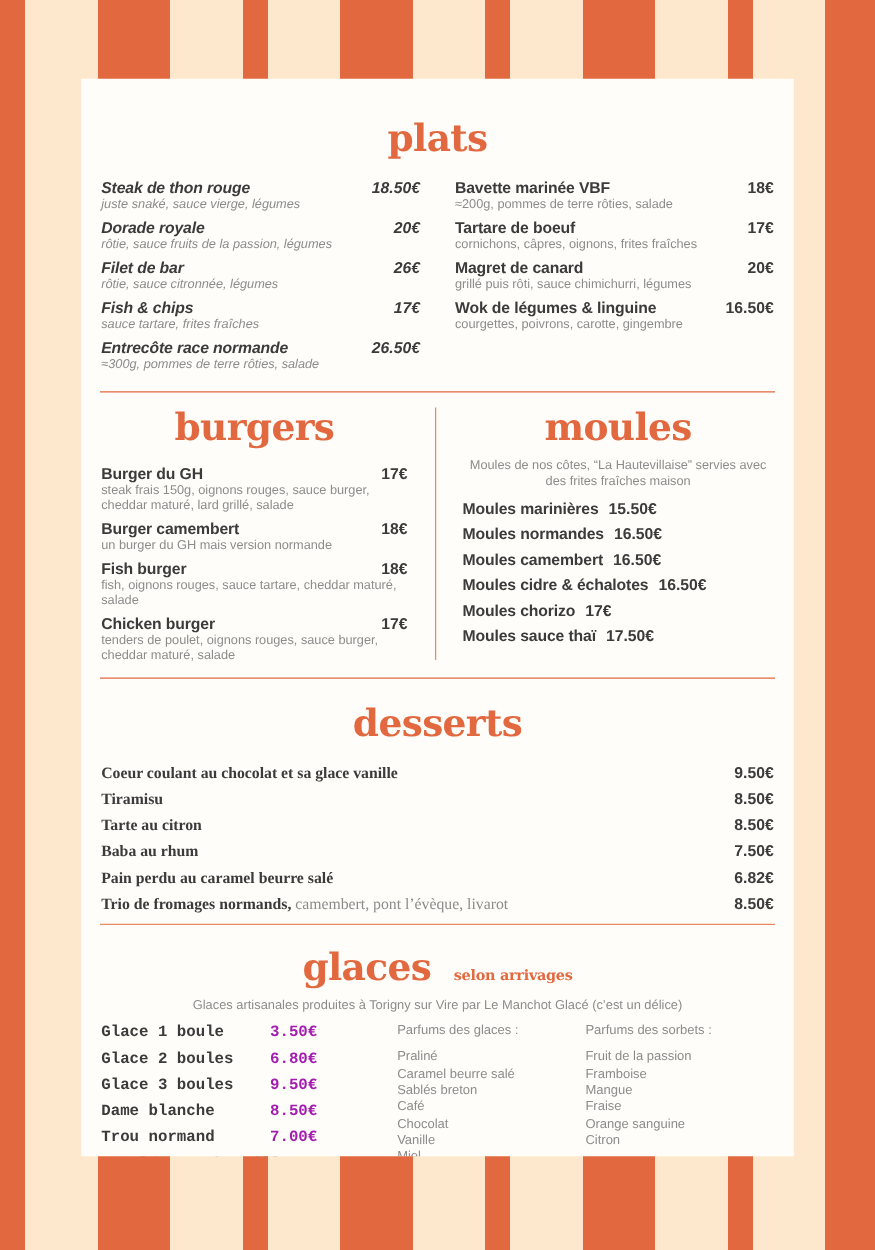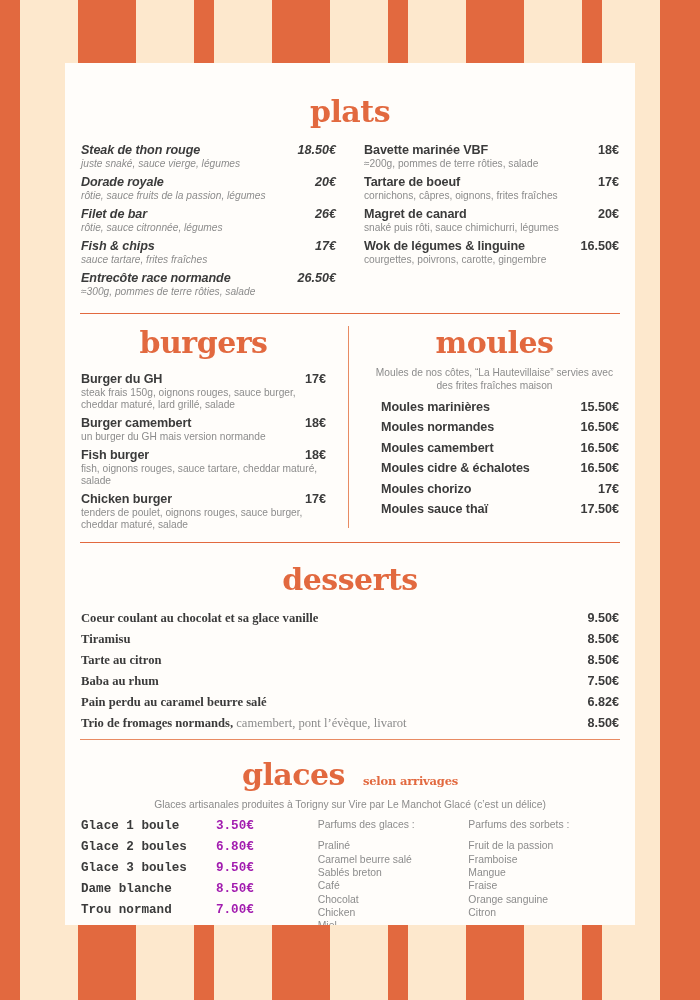--- a/index.html
+++ b/index.html
@@ -139,24 +139,22 @@
     font-size: 10.2px;
     color: #8c8c8c;
     text-align: center;
     line-height: 1.25;
     margin-top: 9px;
     margin-bottom: 7px;
     padding: 0 4px;
   }
   .moules-row {
     display: flex;
-    justify-content: space-between;
     align-items: baseline;
     margin-bottom: 6.5px;
-    margin-left: 11px;
   }
   .moules-row .item-name,
   .moules-row .item-price { font-size: 12.6px; }
 
   
   .desserts-wrap { padding: 22px 16px 0 16px; }
   .dessert-row {
     display: flex;
     justify-content: space-between;
     align-items: baseline;
@@ -290,21 +288,21 @@
               <div class="item-name">Tartare de boeuf</div>
               <div class="item-price">17€</div>
             </div>
             <div class="item-desc ">cornichons, câpres, oignons, frites fraîches</div>
           </div>
           <div>
             <div class="item-row">
               <div class="item-name">Magret de canard</div>
               <div class="item-price">20€</div>
             </div>
-            <div class="item-desc ">snaké puis rôti, sauce chimichurri, légumes</div>
+            <div class="item-desc ">grillé puis rôti, sauce chimichurri, légumes</div>
           </div>
           <div>
             <div class="item-row">
               <div class="item-name">Wok de légumes &amp; linguine</div>
               <div class="item-price">16.50€</div>
             </div>
             <div class="item-desc ">courgettes, poivrons, carotte, gingembre</div>
           </div>
         </div>
     </div>
@@ -446,21 +444,21 @@
         <div class="glaces-supp">Supplément chantilly + 1€</div>
       </div>
       <div class="flavor-col">
         <div class="flavor-head">Parfums des glaces :</div>
         <div id="glaces-flavors">
             <div class="flavor-item">Praliné</div>
             <div class="flavor-item">Caramel beurre salé</div>
             <div class="flavor-item">Sablés breton</div>
             <div class="flavor-item">Café</div>
             <div class="flavor-item">Chocolat</div>
-            <div class="flavor-item">Chicken</div>
+            <div class="flavor-item">Vanille</div>
             <div class="flavor-item">Miel</div>
           </div>
       </div>
       <div class="flavor-col">
         <div class="flavor-head">Parfums des sorbets :</div>
         <div id="sorbets-flavors">
             <div class="flavor-item">Fruit de la passion</div>
             <div class="flavor-item">Framboise</div>
             <div class="flavor-item">Mangue</div>
             <div class="flavor-item">Fraise</div>

